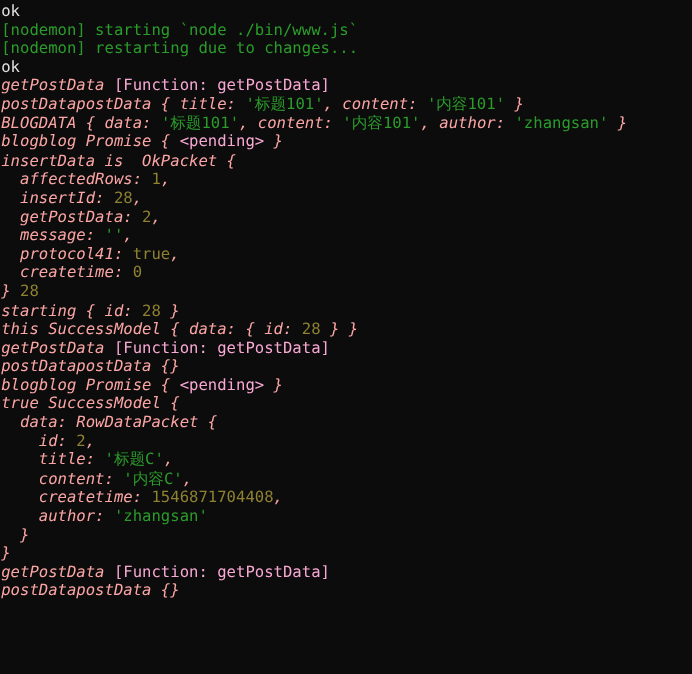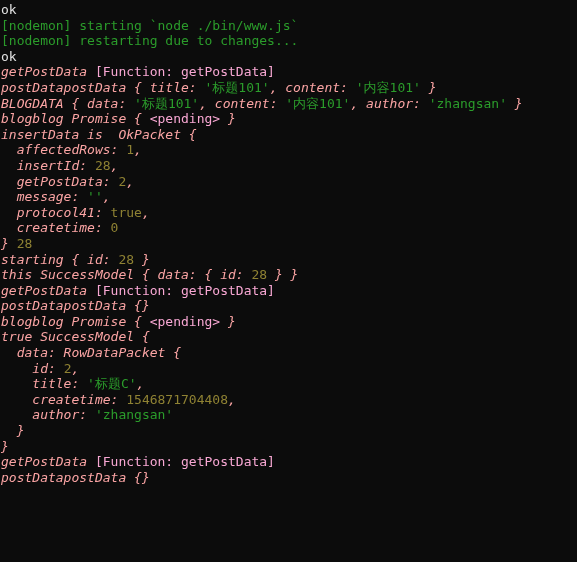--- a/index.html
+++ b/index.html
@@ -59,19 +59,20 @@
     <div class="line"><span class="tok c-default">} </span><span class="tok c-yellow">28</span></div>
     <div class="line"><span class="tok c-default">starting { id: </span><span class="tok c-yellow">28</span><span class="tok c-default"> }</span></div>
     <div class="line"><span class="tok c-default">this SuccessModel { data: { id: </span><span class="tok c-yellow">28</span><span class="tok c-default"> } }</span></div>
     <div class="line"><span class="tok c-default">getPostData </span><span class="tok c-blue">[Function: getPostData]</span></div>
     <div class="line"><span class="tok c-default">postDatapostData {}</span></div>
     <div class="line"><span class="tok c-default">blogblog Promise { </span><span class="tok c-blue">&lt;pending&gt;</span><span class="tok c-default"> }</span></div>
     <div class="line"><span class="tok c-default">true SuccessModel {</span></div>
     <div class="line"><span class="tok c-default">  data: RowDataPacket {</span></div>
     <div class="line"><span class="tok c-default">    id: </span><span class="tok c-yellow">2</span><span class="tok c-default">,</span></div>
     <div class="line"><span class="tok c-default">    title: </span><span class="tok c-green">'标题C'</span><span class="tok c-default">,</span></div>
+    <div class="line"><span class="tok c-default">    content: </span><span class="tok c-green">'内容C'</span><span class="tok c-default">,</span></div>
     <div class="line"><span class="tok c-default">    createtime: </span><span class="tok c-yellow">1546871704408</span><span class="tok c-default">,</span></div>
     <div class="line"><span class="tok c-default">    author: </span><span class="tok c-green">'zhangsan'</span></div>
     <div class="line"><span class="tok c-default">  }</span></div>
     <div class="line"><span class="tok c-default">}</span></div>
     <div class="line"><span class="tok c-default">getPostData </span><span class="tok c-blue">[Function: getPostData]</span></div>
     <div class="line"><span class="tok c-default">postDatapostData {}</span></div>
   </div>
 
 </body></html>

